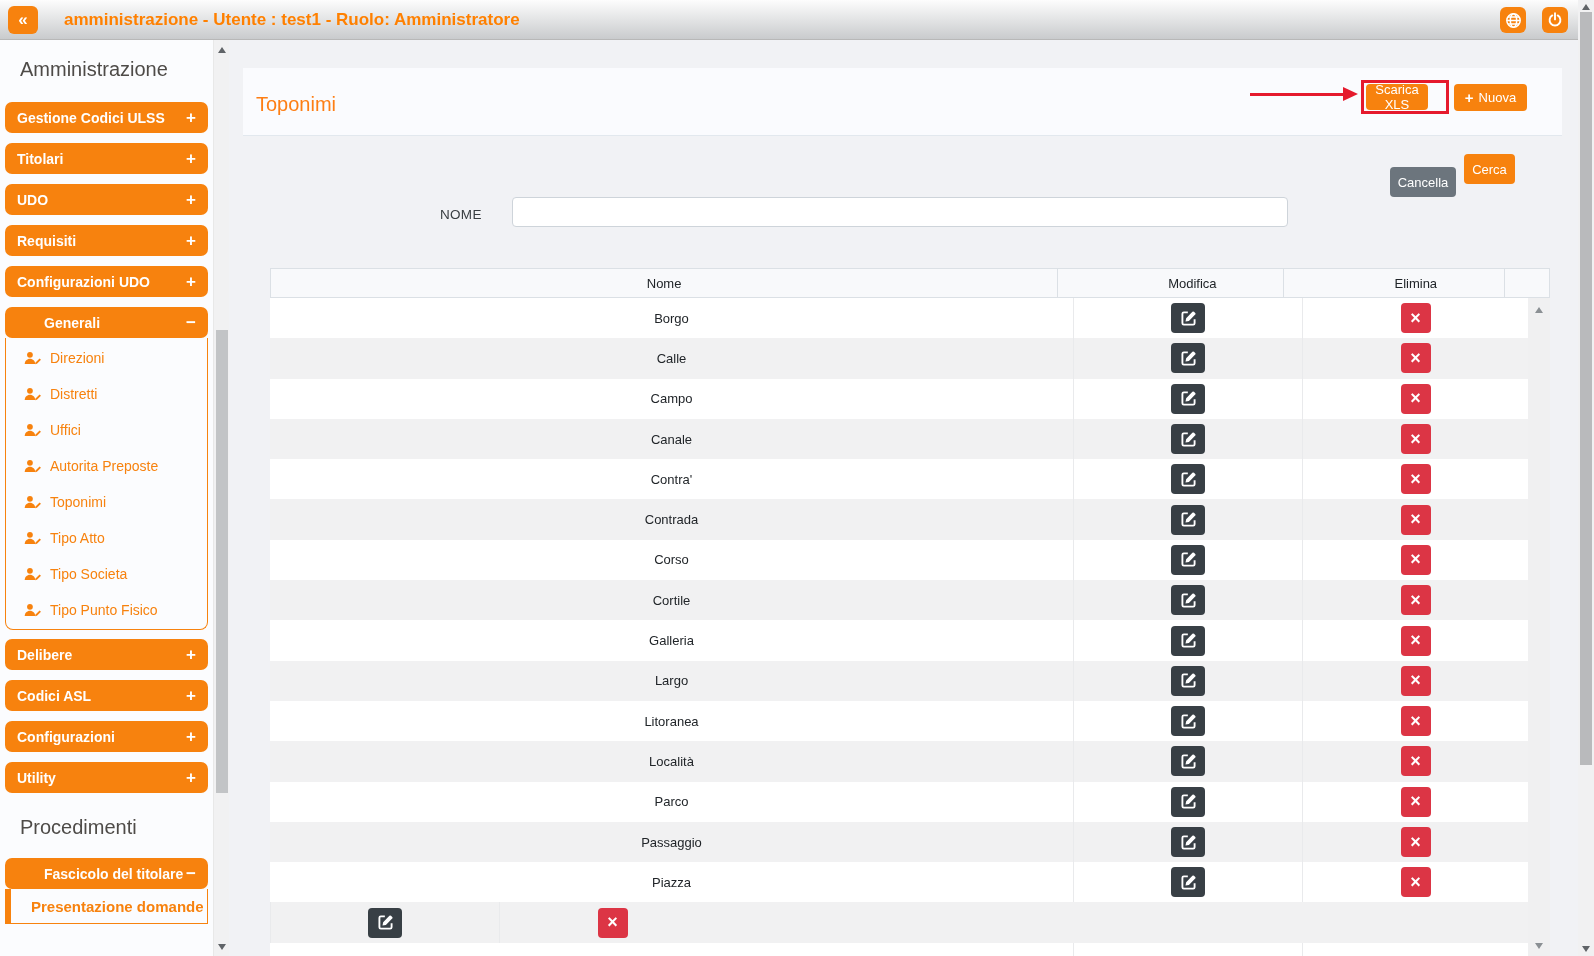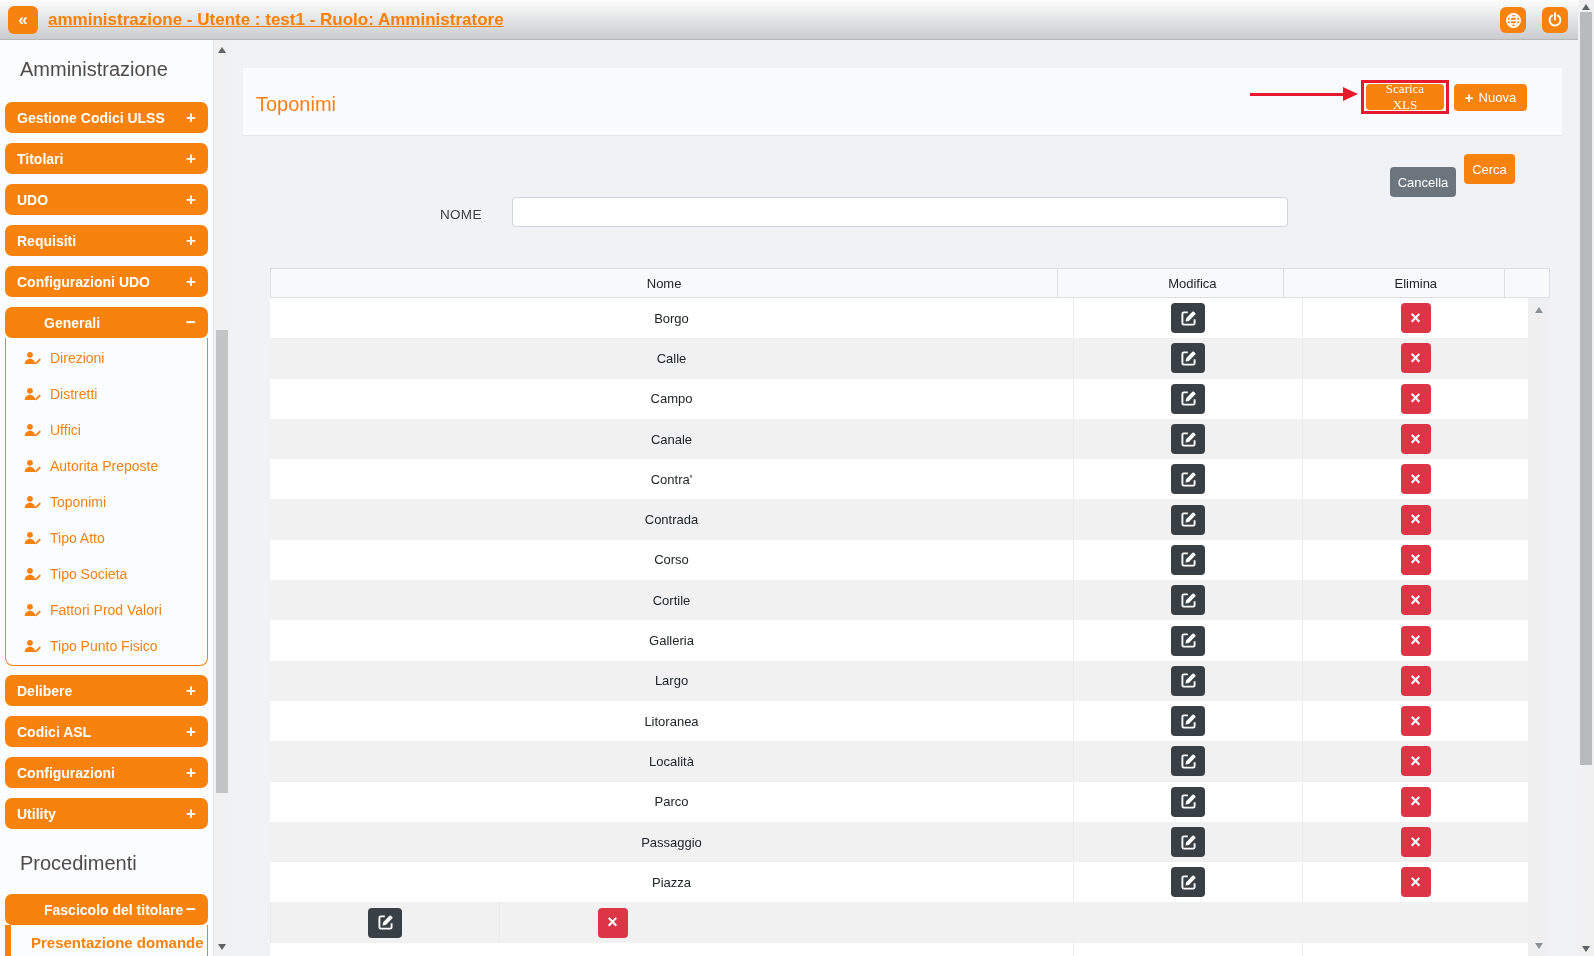--- a/index.html
+++ b/index.html
@@ -6,22 +6,22 @@
   *{box-sizing:border-box;}
   .viewport{position:relative;width:1594px;height:956px;overflow:hidden;
     background:#f1f2f5;font-family:"Liberation Sans",sans-serif;}
 
   
   .topbar{position:absolute;left:0;top:0;width:1594px;height:40px;
     background:linear-gradient(#fdfdfd,#c9cbcd);border-bottom:1px solid #b8b8b8;}
   .collapse-btn{position:absolute;left:8px;top:6px;width:30px;height:28px;border:none;
     background:var(--accent);color:#fff;font-weight:bold;font-size:17px;border-radius:6px;
     cursor:pointer;line-height:26px;padding:0;}
-  .topbar-title{position:absolute;left:48px;top:0;height:32px;line-height:40px;
-    color:#ff8000;font-size:17px;font-weight:bold;text-decoration:underline;}
+  .topbar-title{position:absolute;left:64px;top:0;height:32px;line-height:40px;
+    color:#ff8000;font-size:17px;font-weight:bold;}
   .icon-btn{position:absolute;top:7px;width:26px;height:26px;border:none;border-radius:6px;
     background:var(--accent);cursor:pointer;display:flex;align-items:center;justify-content:center;padding:0;}
   .icon-btn.globe{left:1500px;}  .icon-btn.power{left:1542px;}
 
   
   .sidebar{position:absolute;left:0;top:40px;width:213px;height:916px;background:#fbfcfe;overflow:hidden;}
   .side-heading{margin:18px 0 21px 20px;font-size:20px;color:#4e4b48;}
   .side-heading.second{margin:23px 0 19px 20px;}
   .menu-btn{margin:0 5px 10px 5px;height:31px;background:var(--accent);border-radius:7px;
     display:flex;align-items:center;justify-content:space-between;padding:0 12px;cursor:pointer;}
@@ -49,21 +49,21 @@
   .tri.down{border-top:6px solid #606468;}
 
   
   .card-strip{position:absolute;left:243px;top:68px;width:1319px;height:68px;
     background:#fafbfe;border-bottom:1px solid #e2e8ee;}
   .page-title{position:absolute;left:256px;top:93px;font-size:20px;color:var(--title);}
   .btn{border:none;border-radius:4px;color:#fff;font-size:13px;cursor:pointer;
     font-family:"Liberation Sans",sans-serif;display:flex;align-items:center;justify-content:center;}
   .btn.orange{background:var(--accent);}
   .btn.gray{background:var(--muted);}
-  .download-btn{position:absolute;left:1366px;top:84px;width:78px;height:26px;font-family:Liberation Serif, serif;}
+  .download-btn{position:absolute;left:1366px;top:84px;width:62px;height:26px;}
   .new-btn{position:absolute;left:1454px;top:84px;width:73px;height:27px;gap:5px;}
   .new-btn .plus{font-size:15px;font-weight:bold;}
   .anno-box{position:absolute;left:1361px;top:80px;width:88px;height:34px;
     border:3px solid var(--annotation);}
   .anno-line{position:absolute;left:1250px;top:93px;width:94px;height:3px;background:var(--annotation);}
   .anno-head{position:absolute;left:1343px;top:87px;width:0;height:0;
     border-left:15px solid var(--annotation);border-top:7px solid transparent;border-bottom:7px solid transparent;}
 
   
   .clear-btn{position:absolute;left:1390px;top:167px;width:66px;height:30px;}
@@ -221,30 +221,20 @@
             <span class="subitem-label">Tipo Societa</span>
           </div>
           <div class="subitem">
             <span style="display: flex;">
               <svg width="17" height="14" viewBox="0 0 20 16">
                 <circle cx="7" cy="4.2" r="3.4"></circle>
                 <path d="M.8 15.2c0-3.4 2.8-6.2 6.2-6.2s6.2 2.8 6.2 6.2z"></path>
                 <path d="M13.6 13.2 18.3 8.5l1.6 1.6-4.7 4.7-2.2.5z"></path>
               </svg>
             </span>
-            <span class="subitem-label">Fattori Prod Valori</span>
-          </div>
-          <div class="subitem">
-            <span style="display: flex;">
-              <svg width="17" height="14" viewBox="0 0 20 16">
-                <circle cx="7" cy="4.2" r="3.4"></circle>
-                <path d="M.8 15.2c0-3.4 2.8-6.2 6.2-6.2s6.2 2.8 6.2 6.2z"></path>
-                <path d="M13.6 13.2 18.3 8.5l1.6 1.6-4.7 4.7-2.2.5z"></path>
-              </svg>
-            </span>
             <span class="subitem-label">Tipo Punto Fisico</span>
           </div>
         </div>
       </div>
     <div id="menus-bottom">
         <div class="menu-btn">
           <span class="menu-label">Delibere</span>
           <span class="menu-toggle">+</span>
         </div>
         <div class="menu-btn">

